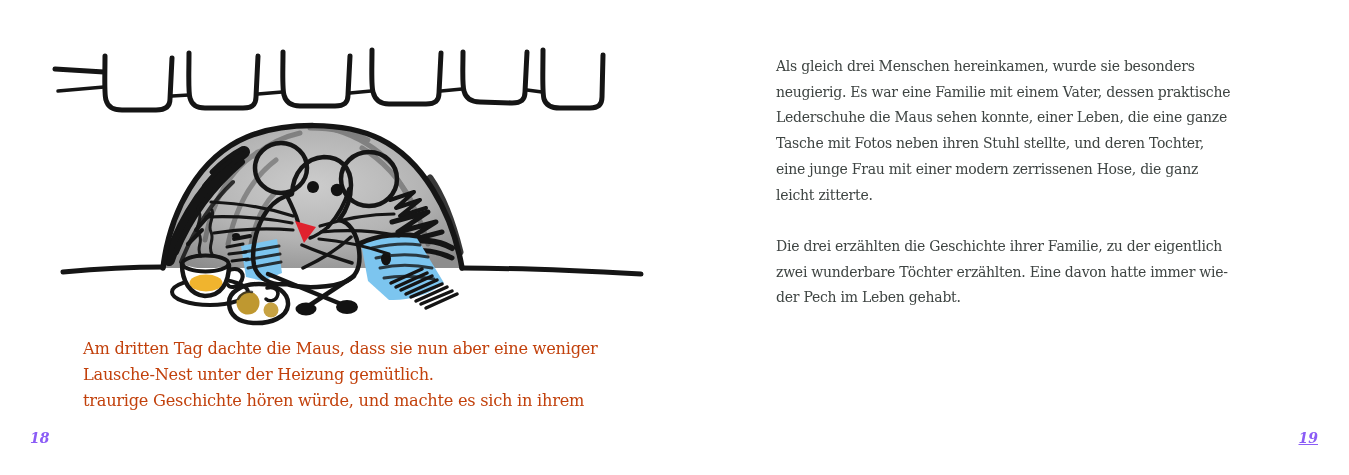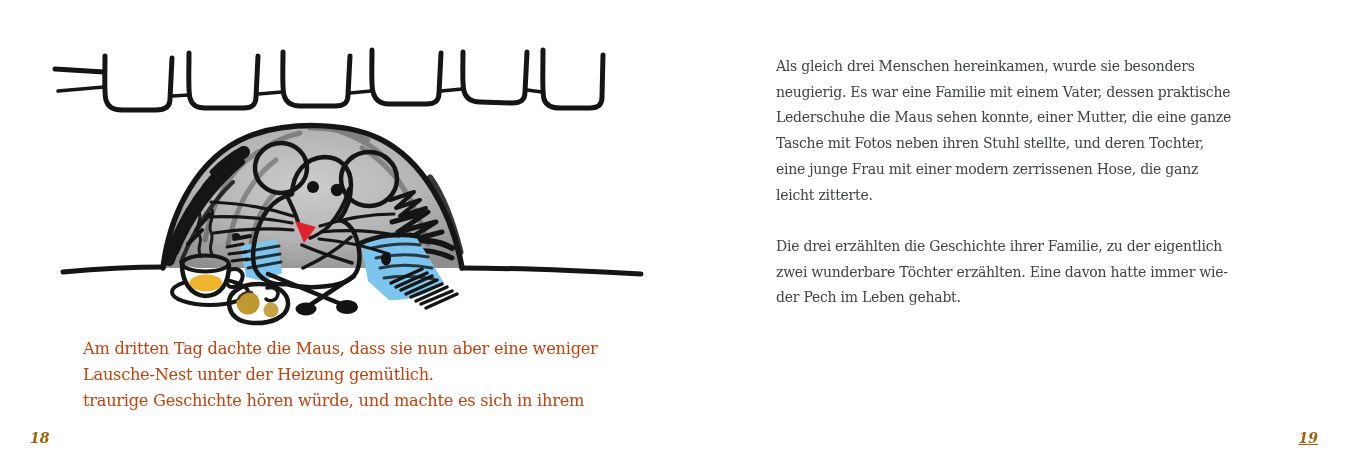--- a/index.html
+++ b/index.html
@@ -13,21 +13,21 @@
     font-size:16.2px;line-height:26px;letter-spacing:-0.25px;color:#c2410c;
   }
   .story{
     position:absolute;left:776px;top:54px;width:540px;
     font-size:14px;line-height:25.7px;letter-spacing:-0.25px;color:#3e4442;
   }
   .story .para+.para{margin-top:25.7px;}
   .tline{white-space:nowrap;}
   .pagenum{
     position:absolute;bottom:29px;font-size:14px;font-style:italic;
-    font-weight:bold;color:#a16207;letter-spacing:0;
+    font-weight:bold;color:#8b5cf6;letter-spacing:0;
   }
   .pagenum.left{left:30px;}
   .pagenum.right{right:31px;text-decoration:underline;}
   
   .ink{stroke:#151515;fill:none;stroke-linecap:round;stroke-linejoin:round;}
 </style>
 </head>
 <body>
 
 <div class="spread">
@@ -190,21 +190,21 @@
   <div class="caption">
     <div class="tline">Am dritten Tag dachte die Maus, dass sie nun aber eine weniger</div>
     <div class="tline">Lausche-Nest unter der Heizung gemütlich.</div>
     <div class="tline">traurige Geschichte hören würde, und machte es sich in ihrem</div>
   </div>
 
   <div class="story">
     <div class="para">
       <div class="tline">Als gleich drei Menschen hereinkamen, wurde sie besonders</div>
       <div class="tline">neugierig. Es war eine Familie mit einem Vater, dessen praktische</div>
-      <div class="tline">Lederschuhe die Maus sehen konnte, einer Mutter, die eine ganze</div>
+      <div class="tline">Lederschuhe die Maus sehen konnte, einer Leben, die eine ganze</div>
       <div class="tline">Tasche mit Fotos neben ihren Stuhl stellte, und deren Tochter,</div>
       <div class="tline">eine junge Frau mit einer modern zerrissenen Hose, die ganz</div>
       <div class="tline">leicht zitterte.</div>
     </div>
     <div class="para">
       <div class="tline">Die drei erzählten die Geschichte ihrer Familie, zu der eigentlich</div>
       <div class="tline">zwei wunderbare Töchter erzählten. Eine davon hatte immer wie-</div>
       <div class="tline">der Pech im Leben gehabt.</div>
     </div>
   </div>

